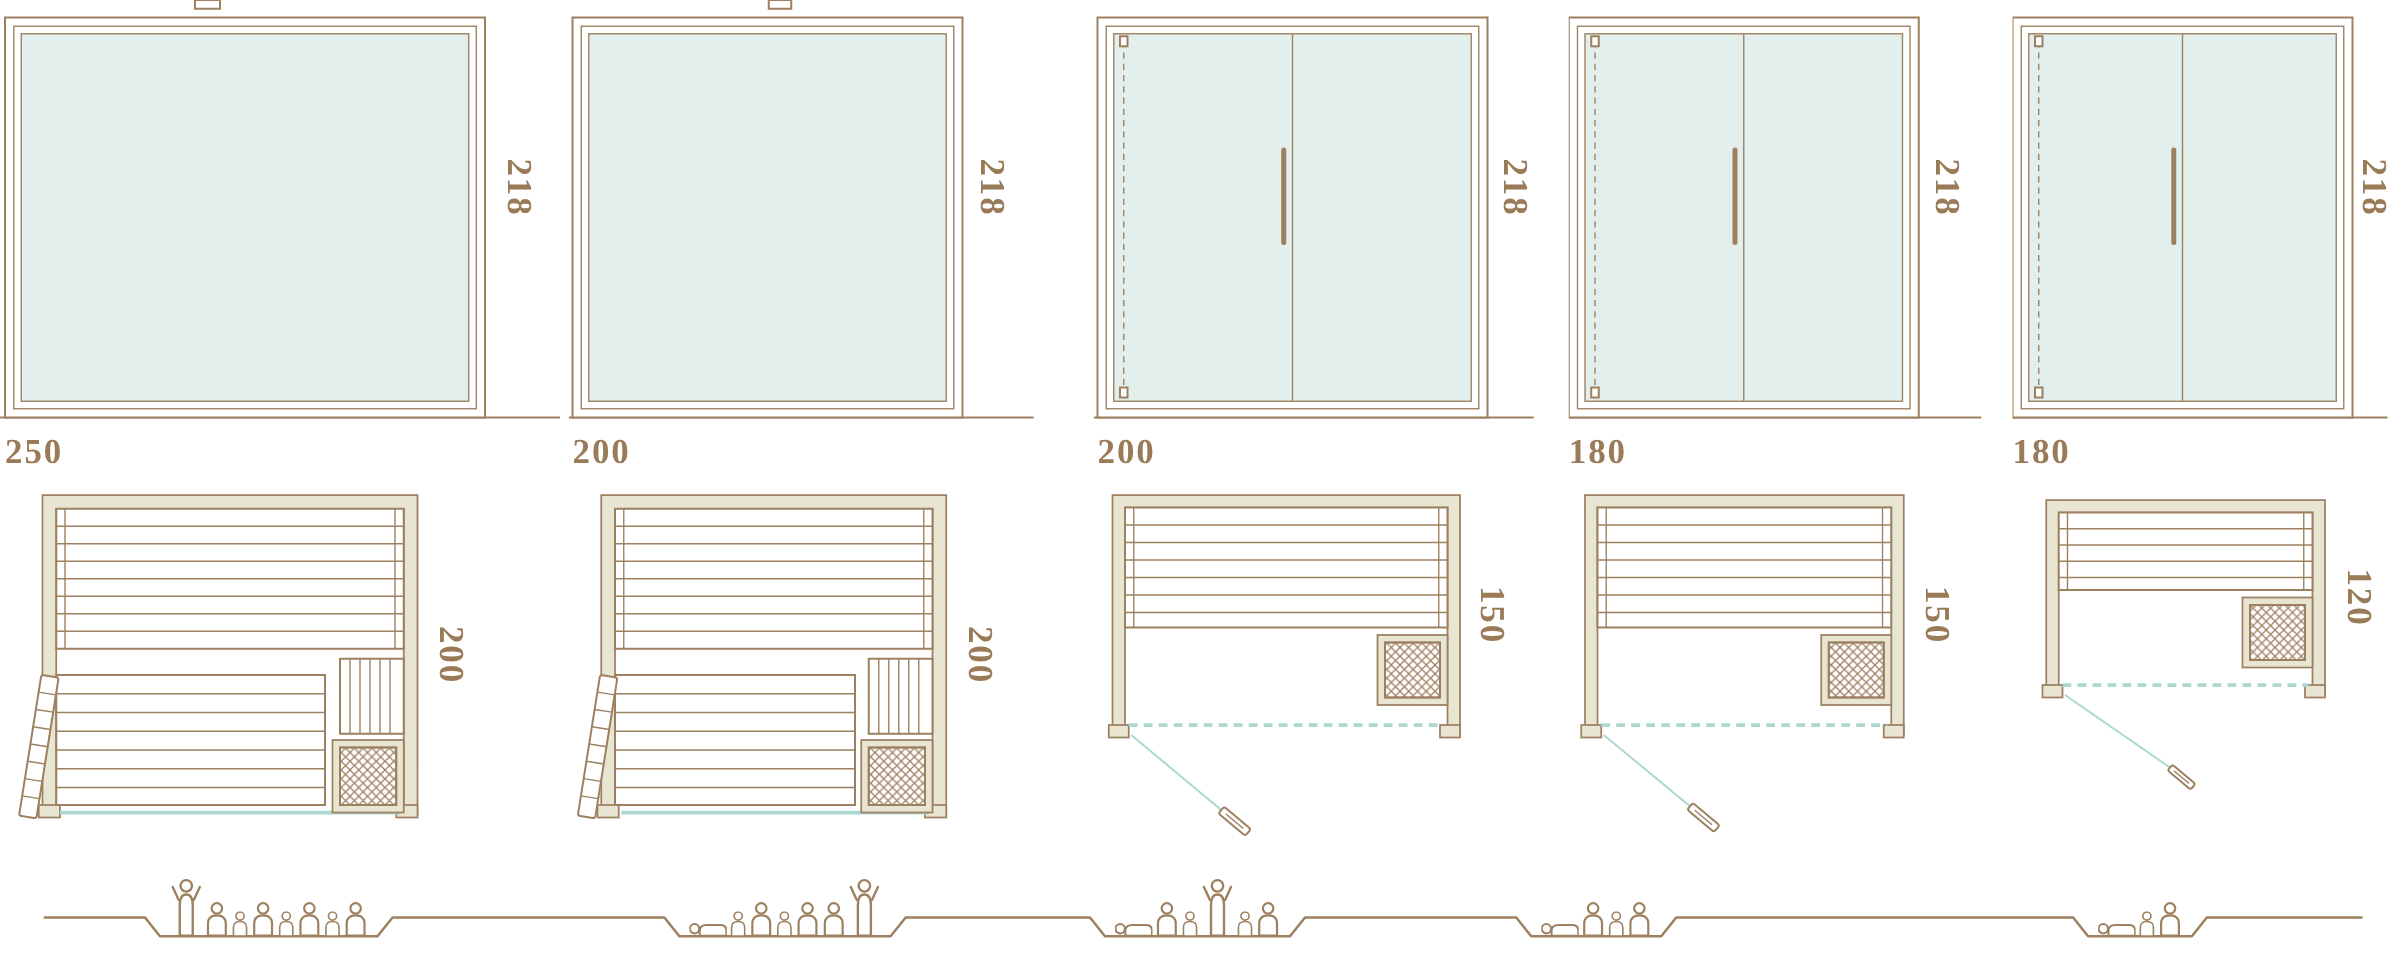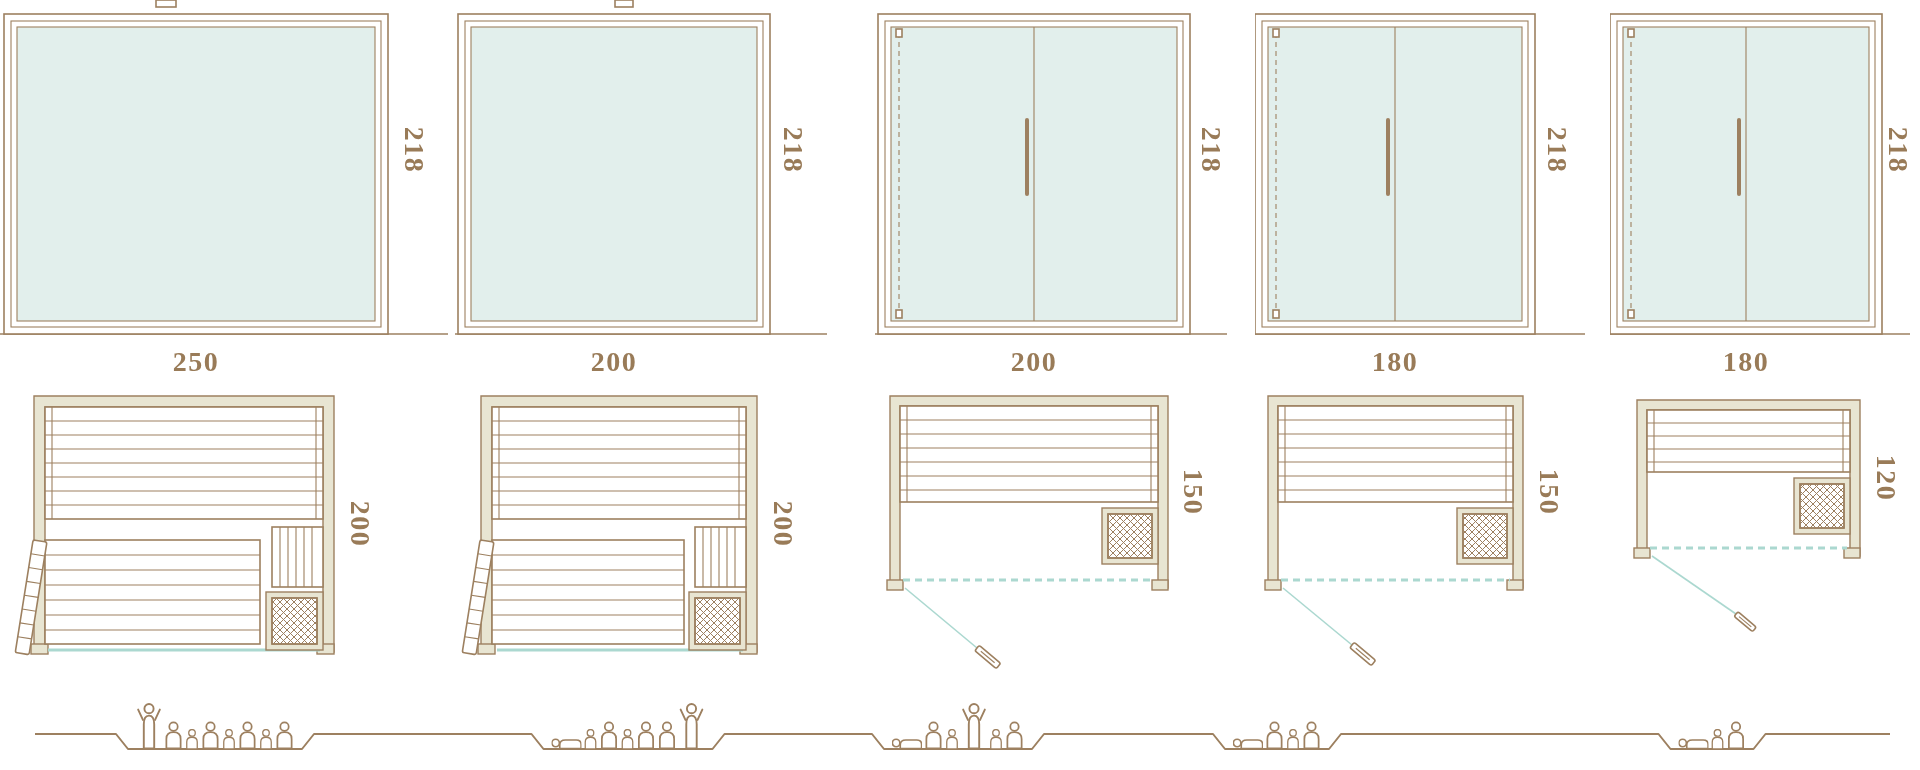--- a/index.html
+++ b/index.html
@@ -22,21 +22,21 @@
   .tealthin { fill:none; stroke:var(--teal); stroke-width:1.6; }
   .hatch  { fill:url(#hatchpat); stroke:var(--line); stroke-width:1.4; }
   .hline  { stroke:var(--line); stroke-width:1; }
   .handle { fill:var(--line); }
   .pbody  { fill:#fff; stroke:var(--line); stroke-width:2.2; stroke-linejoin:round; }
   .parm   { fill:none; stroke:var(--line); stroke-width:2.2; stroke-linecap:round; }
   .gline  { fill:none; stroke:var(--line); stroke-width:2; stroke-linejoin:round; }
 
   .dim  { position:absolute; font-family:"Liberation Serif", serif; font-weight:700;
           font-size:28px; color:var(--text); letter-spacing:1.5px; white-space:nowrap; }
-  .wdim { text-align:center; }
+  .wdim { }
   .vdim { width:70px; text-align:center; transform:rotate(90deg); }
 </style>
 </head>
 <body>
 
 <svg width="0" height="0" style="position:absolute" aria-hidden="true">
   <defs>
     <pattern id="hatchpat" patternUnits="userSpaceOnUse" width="7" height="7">
       <path d="M0 0L7 7M7 0L0 7" class="hline"></path>
     </pattern>

